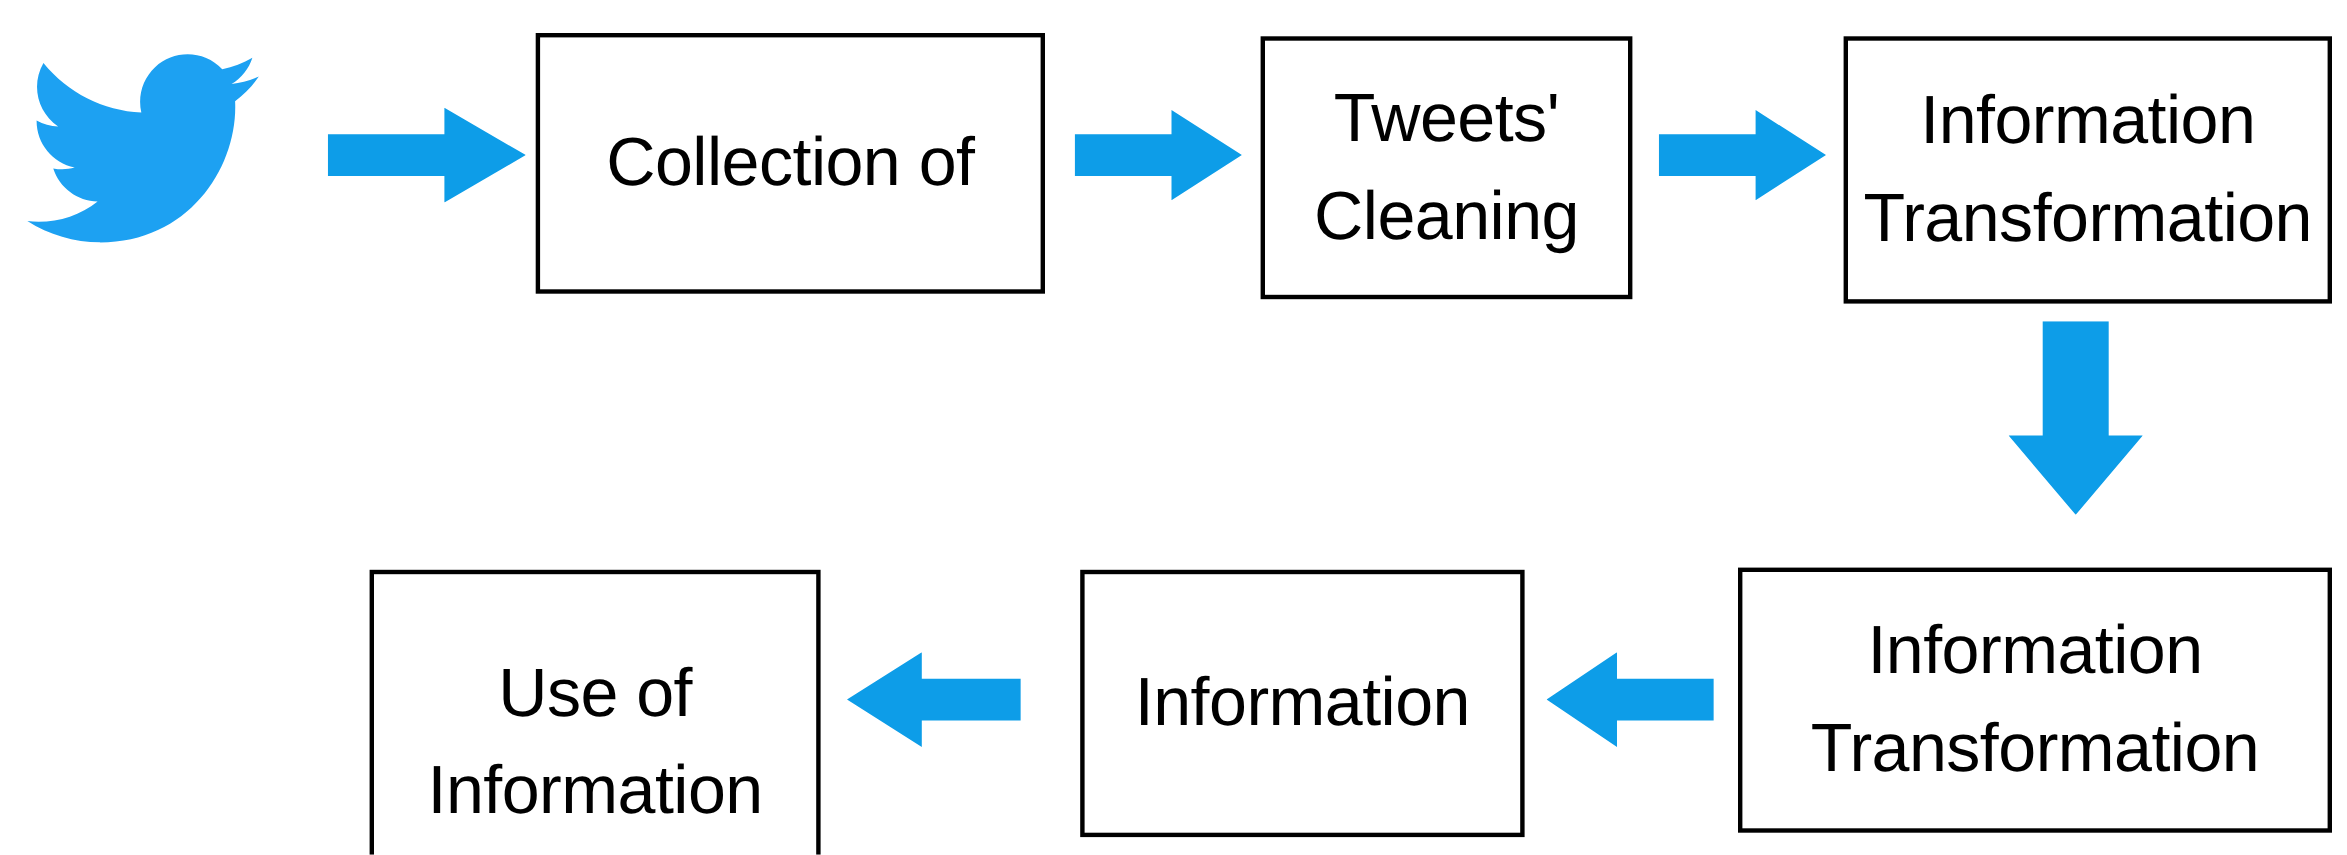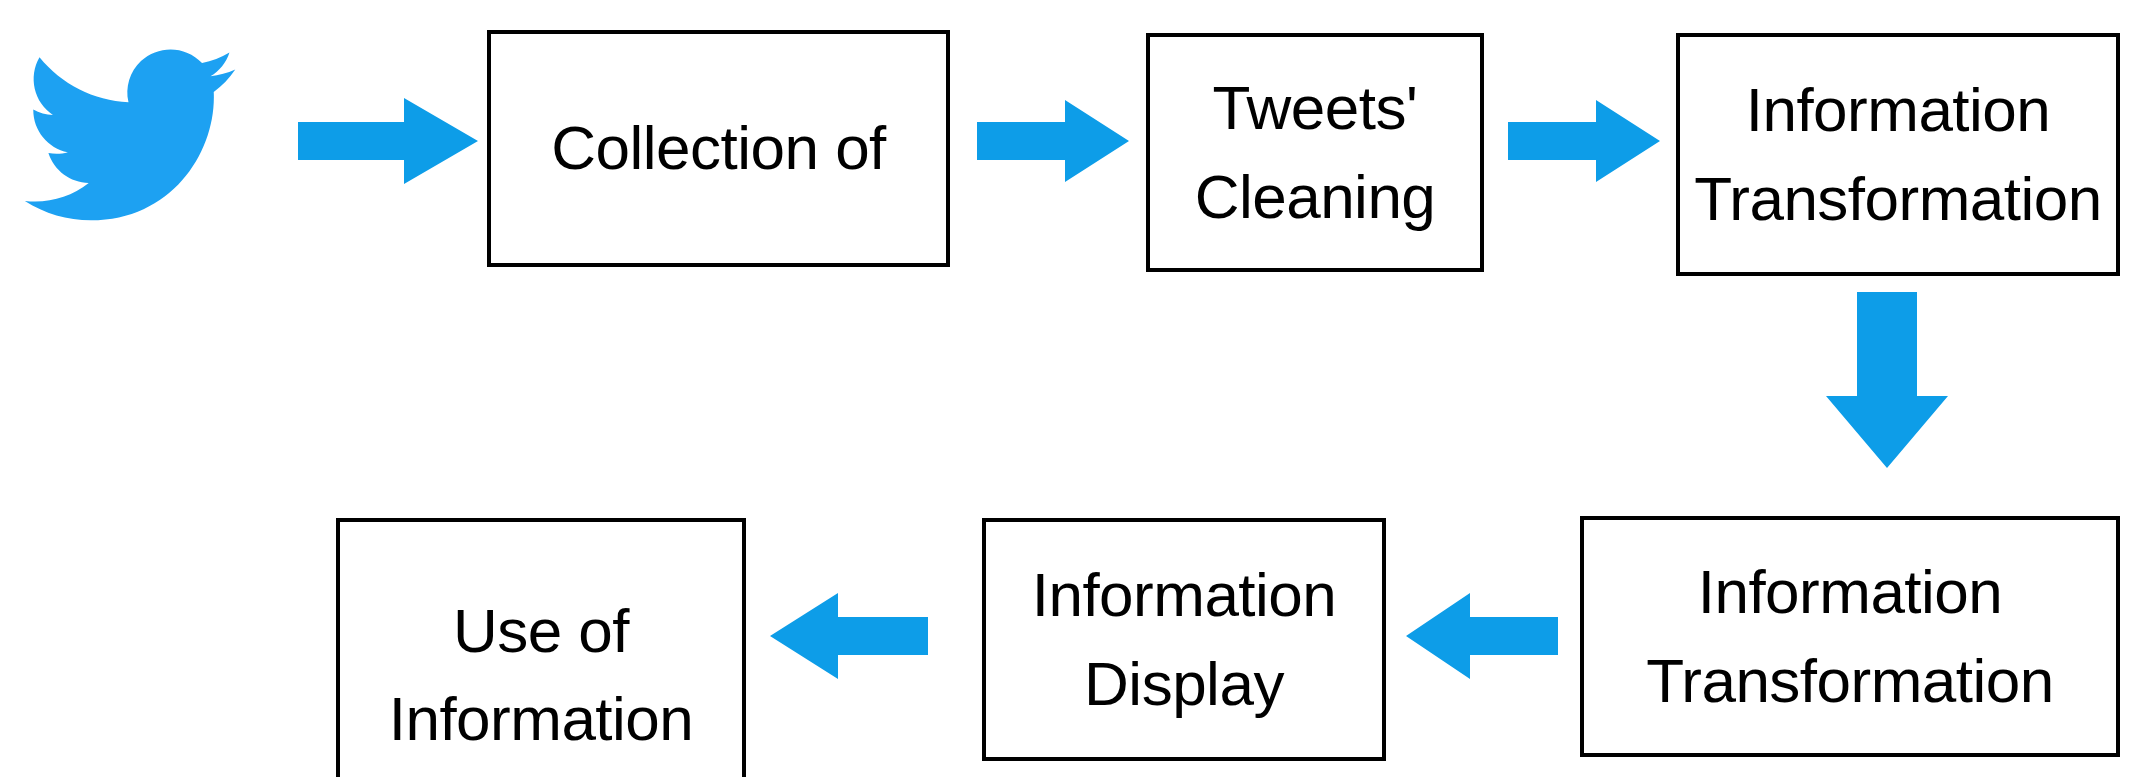--- a/index.html
+++ b/index.html
@@ -109,21 +109,20 @@
   </div>
 
   <div class="arrow" style="left:1406px; top:593px; width:152px; height:86px;">
     <svg viewBox="0 0 152 86" preserveAspectRatio="none" xmlns="http://www.w3.org/2000/svg">
       <path fill="#0D9DE8" d="M152 24 L64 24 L64 0 L0 43 L64 86 L64 62 L152 62 Z"></path>
     </svg>
   </div>
 
   <div class="node" style="left:982px; top:518px; width:404px; height:243px;">
     <span class="line">Information</span>
-    <span class="line">Display</span>
   </div>
 
   <div class="arrow" style="left:770px; top:593px; width:158px; height:86px;">
     <svg viewBox="0 0 158 86" preserveAspectRatio="none" xmlns="http://www.w3.org/2000/svg">
       <path fill="#0D9DE8" d="M158 24 L68 24 L68 0 L0 43 L68 86 L68 62 L158 62 Z"></path>
     </svg>
   </div>
 
   <div class="node" style="left:336px; top:518px; width:410px; height:314px;">
     <span class="line">Use of</span>

